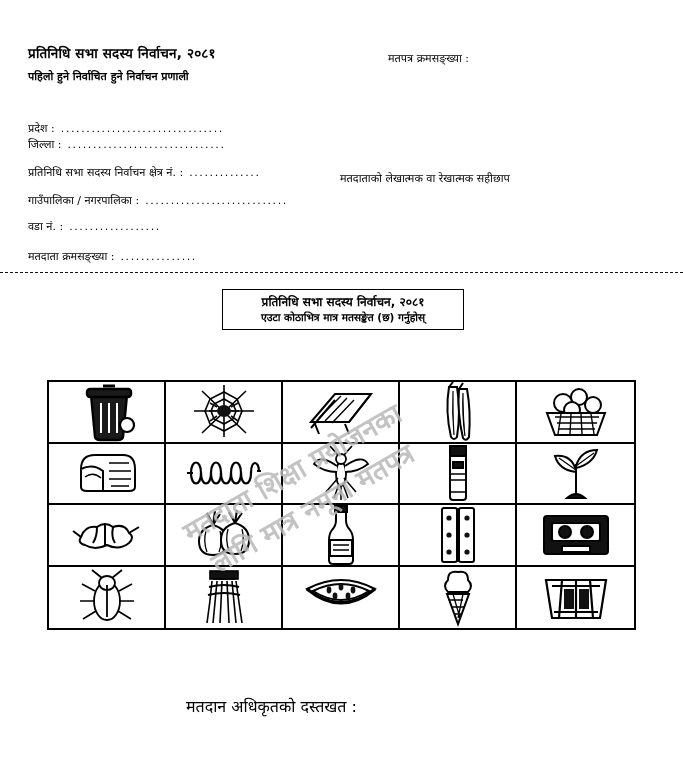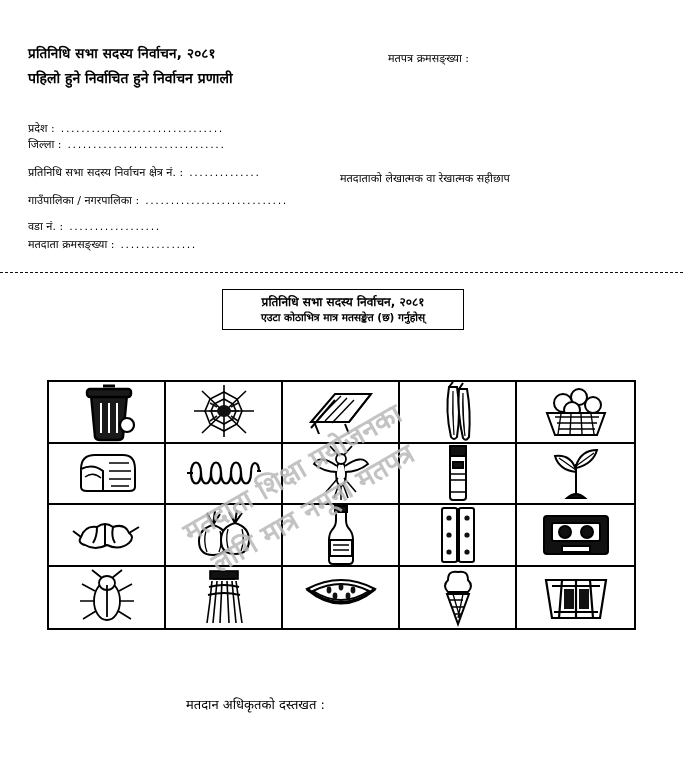--- a/index.html
+++ b/index.html
@@ -27,21 +27,21 @@
     position: absolute;
     left: 28px; top: 44px;
     font-size: 13.5px;
     font-weight: bold;
     letter-spacing: .2px;
     white-space: nowrap;
   }
   .stub-subtitle {
     position: absolute;
     left: 28px; top: 68px;
-    font-size: 14px;
+    font-size: 11px;
     font-weight: bold;
     white-space: nowrap;
   }
   .serial-label {
     position: absolute;
     left: 345px; top: 50px;
     font-size: 11px;
     white-space: nowrap;
     margin-left: 43px;
   }
@@ -139,21 +139,21 @@
     font-weight: bold;
     font-size: 27px;
     line-height: 1.5;
     text-align: center;
     opacity: .85;
   }
 
   .sign-label {
     position: absolute;
     left: 186px; top: 422px;
-    font-size: 13px;
+    font-size: 16px;
     white-space: nowrap;
   }
 </style>
 </head>
 <body>
 
 <div id="stub">
 
   <div class="stub-title">प्रतिनिधि सभा सदस्य निर्वाचन, २०८१</div>
   <div class="stub-subtitle">पहिलो हुने निर्वाचित हुने निर्वाचन प्रणाली</div>
@@ -169,21 +169,21 @@
   </div>
   <div class="field-row" style="top:136px;">
     <span class="field-label">जिल्ला :</span><span class="dots">...............................</span>
   </div>
   <div class="field-row" style="top:192px;">
     <span class="field-label">गाउँपालिका / नगरपालिका :</span><span class="dots">............................</span>
   </div>
   <div class="field-row" style="top:218px;">
     <span class="field-label">वडा नं. :</span><span class="dots">..................</span>
   </div>
-  <div class="field-row" style="top:236px;">
+  <div class="field-row" style="top:248px;">
     <span class="field-label">मतदाता क्रमसङ्ख्या :</span><span class="dots">...............</span>
   </div>
 </div>
 
 <div id="separator"></div>
 
 <div id="ballot">
 
   <div class="ballot-head">
     <div class="l1">प्रतिनिधि सभा सदस्य निर्वाचन, २०८१</div>

